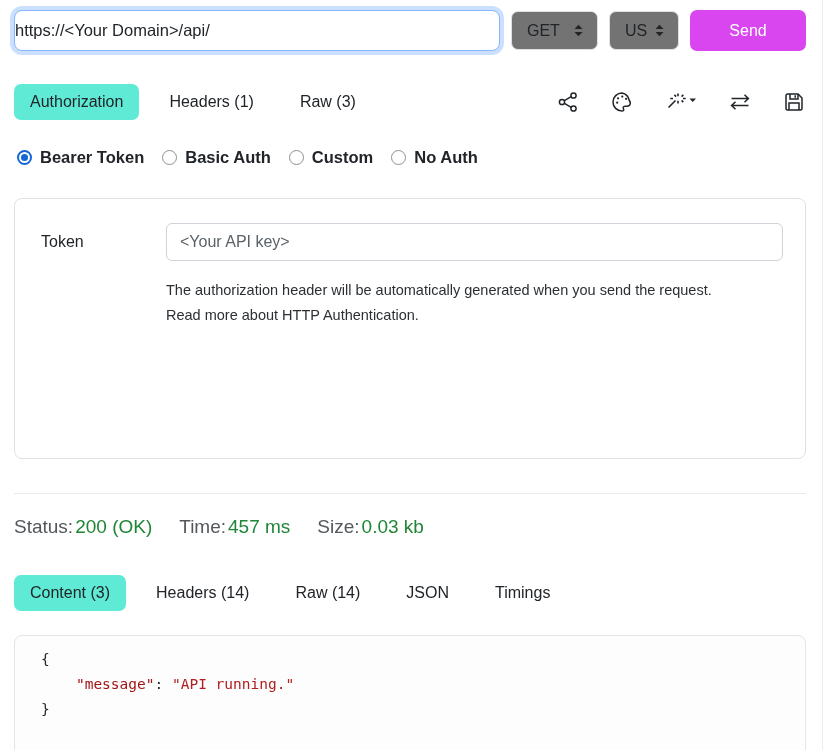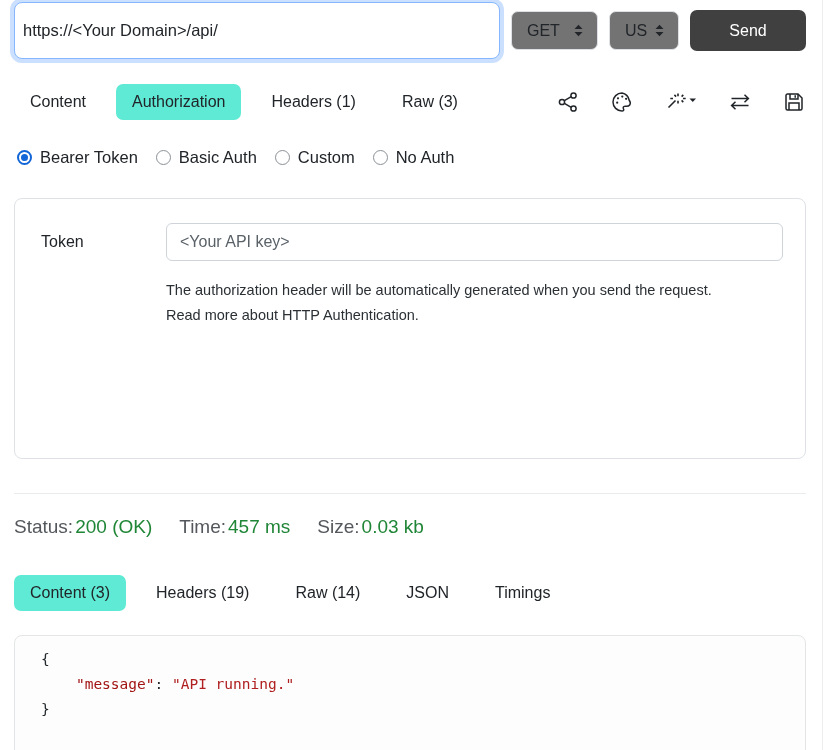--- a/index.html
+++ b/index.html
@@ -13,49 +13,49 @@
   }
   .page-edge-line {
     position:absolute; left:822px; top:0; bottom:0; width:1px;
     background:#ececec;
   }
   .content { position:relative; padding:0 31px 0 14px; }
 
   
   .request-bar { display:flex; align-items:center; gap:11px; margin-top:10px; height:41px; }
   .url-input {
-    flex:1; height:57px; border:1px solid #86b7fe; border-radius:8px;
+    flex:1; height:41px; border:1px solid #86b7fe; border-radius:8px;
     box-shadow:0 0 0 4px rgba(92,158,255,.32);
-    padding:0 8px; font-size:16.5px; color:#212529; outline:none;
+    padding:0 0; font-size:16.5px; color:#212529; outline:none;
     font-family:"Liberation Sans", sans-serif;
   }
   .select-box {
     height:39px; border:1px solid #dde0e4; border-radius:7px; background:#737373;
     display:flex; align-items:center; justify-content:space-between;
     padding:0 12px 0 15px; font-size:16px; color:#212529; cursor:pointer;
   }
   .select-method { width:87px; }
   .select-region { width:70px; }
   .updown { display:flex; flex-direction:column; line-height:0; }
   .send-btn {
-    width:116px; height:41px; background:#404040; border:none; border-radius:7px;
+    width:116px; height:41px; background:#d946ef; border:none; border-radius:7px;
     color:#ffffff; font-size:16px; font-family:"Liberation Sans", sans-serif; cursor:pointer;
   }
 
   
   .tabs-row { display:flex; align-items:center; margin-top:33px; }
   .tab { font-size:16px; color:#212529; padding:9px 16px; margin-right:14px;
          border-radius:7px; cursor:pointer; white-space:nowrap; }
   .tab.active { background:#5eead4; }
   .toolbar { margin-left:auto; display:flex; align-items:center; gap:30px; }
   .tool-icon { display:flex; align-items:center; cursor:pointer; }
   .tool-icon svg { display:block; }
 
   
-  .auth-options { display:flex; align-items:center; gap:18px; margin-top:28px; margin-left:3px; }
+  .auth-options { display:flex; align-items:center; gap:18px; margin-top:28px; margin-left:3px;font-weight:bold; }
   .auth-option { display:flex; align-items:center; gap:8px; cursor:pointer; font-size:16.5px; }
   .radio { width:15px; height:15px; border:1px solid #8b9196; border-radius:50%; background:#fff; position:relative; flex:none; }
   .radio.checked { border:2px solid #1266d8; }
   .radio.checked::after { content:''; position:absolute; inset:2px; border-radius:50%; background:#1266d8; }
 
   
   .auth-panel { margin-top:31px; border:1px solid #dee2e6; border-radius:8px; height:261px; background:#fff; }
   .token-row { display:flex; align-items:center; padding:24px 22px 0 26px; }
   .token-label { width:125px; font-size:16px; color:#212529; flex:none; }
   .token-input {
@@ -110,21 +110,20 @@
         <svg width="13" height="15" viewBox="0 0 13 15">
             <path d="M2.5 6 L6.5 1.8 L10.5 6 Z" fill="#212529"></path>
             <path d="M2.5 9 L6.5 13.2 L10.5 9 Z" fill="#212529"></path>
           </svg>
       </span>
     </div>
     <button class="send-btn">Send</button>
   </div>
 
   <div class="tabs-row">
-    <div class="tab">Content</div>
     <div class="tab active">Authorization</div>
     <div class="tab">Headers (1)</div>
     <div class="tab">Raw (3)</div>
 
     <div class="toolbar">
       <span class="tool-icon">
         <svg width="24" height="24" viewBox="0 0 24 24" fill="none" stroke="#212529" stroke-width="1.5">
           <circle cx="6" cy="12" r="2.6"></circle>
             <circle cx="17.5" cy="5.5" r="2.6"></circle>
             <circle cx="17.5" cy="18.5" r="2.6"></circle>
@@ -203,21 +202,21 @@
       <span class="status-value">457 ms</span>
     </div>
     <div class="status-group">
       <span class="status-label">Size:</span>
       <span class="status-value">0.03 kb</span>
     </div>
   </div>
 
   <div class="tabs-row response">
     <div class="tab active">Content (3)</div>
-    <div class="tab">Headers (19)</div>
+    <div class="tab">Headers (14)</div>
     <div class="tab">Raw (14)</div>
     <div class="tab">JSON</div>
     <div class="tab">Timings</div>
   </div>
 
   <div class="code-panel"><span>{</span>
 <span>    </span><span class="json-key">"message"</span><span class="json-colon">: </span><span class="json-string">"API running."</span>
 <span>}</span></div>
 
 </div>

